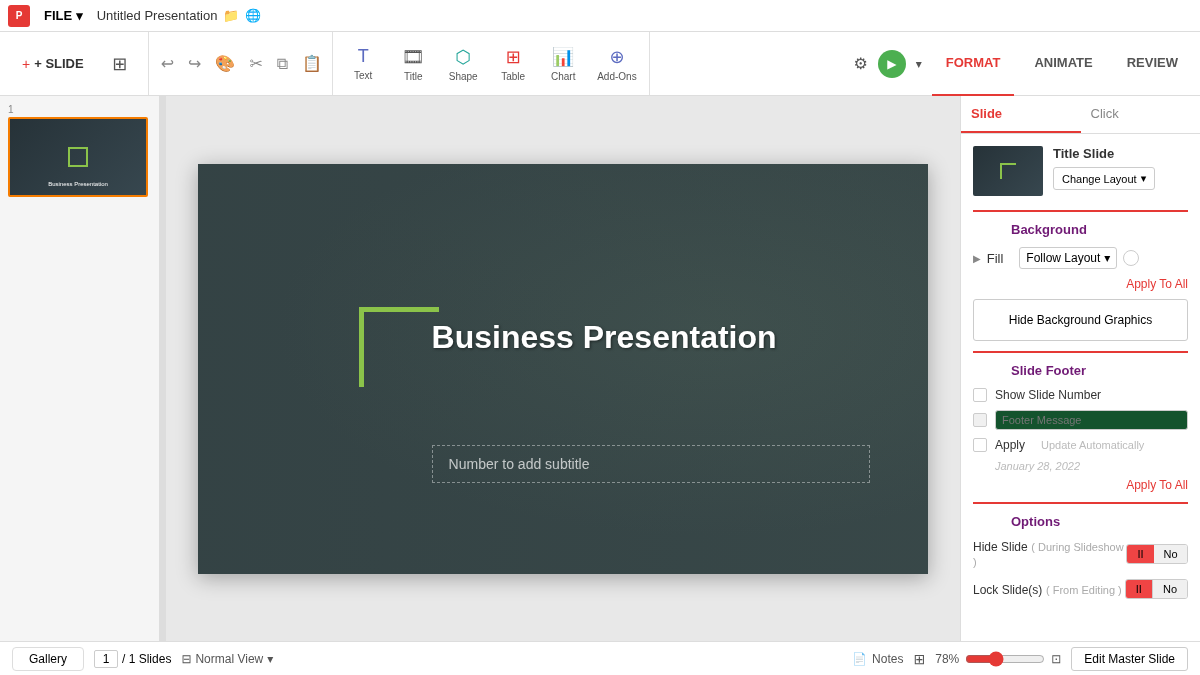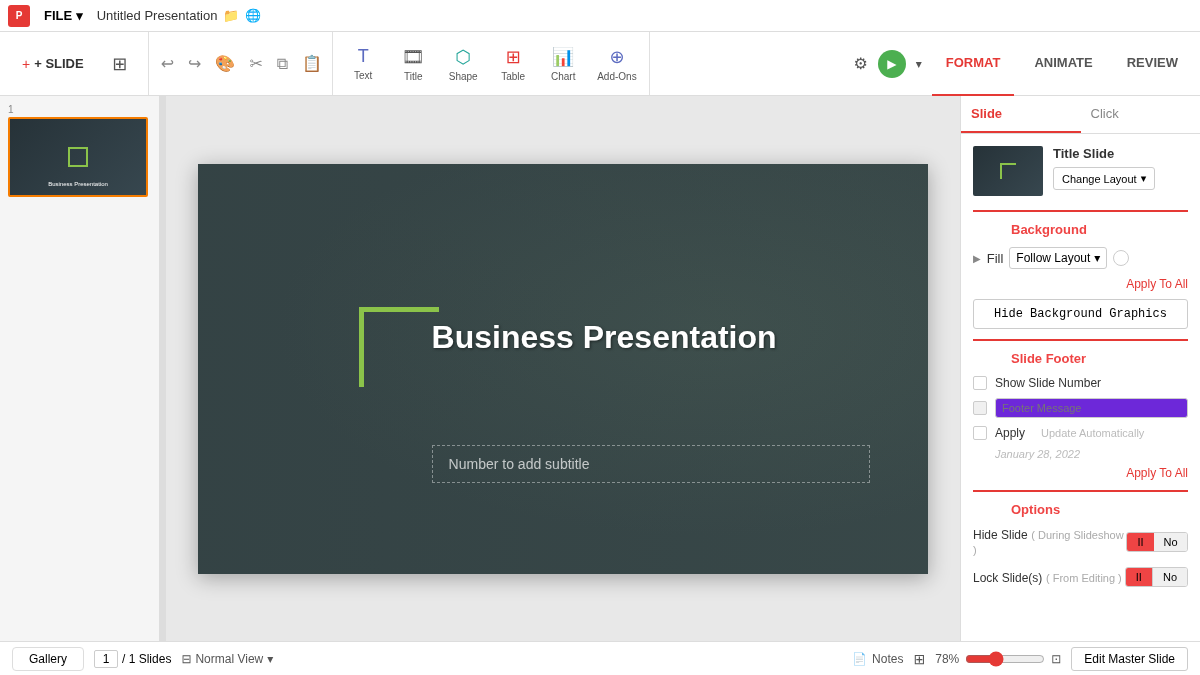--- a/index.html
+++ b/index.html
@@ -73,30 +73,30 @@
     
     #panel-slide-preview { display: flex; align-items: flex-start; gap: 10px; margin-bottom: 14px; }
     #panel-thumb { width: 70px; height: 50px; background: linear-gradient(135deg, #263238 0%, #37474f 100%); border-radius: 2px; display: flex; align-items: center; justify-content: center; position: relative; flex-shrink: 0; }
     #panel-thumb::after { content: ''; position: absolute; width: 14px; height: 14px; border: 2px solid #8bc34a; border-right: none; border-bottom: none; }
     .panel-slide-info { flex: 1; }
     .panel-slide-title { font-size: 13px; font-weight: 600; color: #333; margin-bottom: 6px; }
     .change-layout-btn { display: flex; align-items: flex-end; gap: 4px; padding: 4px 8px; border: 1px solid #ccc; border-radius: 3px; font-size: 11px; cursor: pointer; background: white; }
 
     
     .section-divider { border: none; border-top: 2px solid #e53935; margin: 10px 0; }
-    .section-title { font-size: 13px; font-weight: 600; color: #ef4444; margin-bottom: 10px; padding-left: 38px; }
+    .section-title { font-size: 13px; font-weight: 600; color: #701a75; margin-bottom: 10px; padding-left: 38px; }
 
     
     .fill-row { display: flex; align-items: center; gap: 6px; margin-bottom: 8px; }
     .fill-arrow { color: #888; font-size: 10px; cursor: pointer; }
     .fill-label { font-size: 13px; color: #333; }
-    .fill-select { display: flex; align-items: center; border: 1px solid #ccc; border-radius: 3px; padding: 3px 6px; font-size: 12px; cursor: pointer; gap: 4px; }
+    .fill-select { display: flex; align-items: center; border: 1px solid #ccc; border-radius: 3px; padding: 3px 6px; font-size: 12px; cursor: pointer; gap: 4px; margin-left: 10px; }
     .color-circle { width: 16px; height: 16px; border-radius: 50%; border: 1px solid #ccc; cursor: pointer; }
     .apply-to-all-right { text-align: right; font-size: 12px; color: #e53935; cursor: pointer; margin-bottom: 8px; }
-    .hide-bg-btn { width: 100%; padding: 7px; border: 1px solid #ccc; border-radius: 3px; background: white; font-size: 12px; cursor: pointer; text-align: center; font-family: Liberation Mono, monospace; }
+    .hide-bg-btn { width: 100%; padding: 13px; border: 1px solid #ccc; border-radius: 3px; background: white; font-size: 12px; cursor: pointer; text-align: center; }
 
     
     .footer-row { display: flex; align-items: center; gap: 8px; margin-bottom: 8px; }
     .footer-checkbox { width: 14px; height: 14px; border: 1px solid #ccc; border-radius: 2px; display: flex; align-items: center; justify-content: center; cursor: pointer; flex-shrink: 0; background: white; }
     .footer-label { font-size: 12px; color: #333; }
     .footer-input { border: 1px solid #ccc; border-radius: 3px; padding: 3px 6px; font-size: 11px; color: #aaa; flex: 1; cursor: pointer; }
     .footer-note { font-size: 11px; color: #bbb; margin-left: 22px; margin-bottom: 4px; font-style: italic; }
     .apply-all-red { text-align: right; font-size: 12px; color: #e53935; cursor: pointer; margin: 6px 0; }
 
     
@@ -274,21 +274,21 @@
       <hr class="section-divider">
       <div class="section-title">Slide Footer</div>
 
       <div class="footer-row">
         <div class="footer-checkbox"></div>
         <span class="footer-label">Show Slide Number</span>
       </div>
 
       <div class="footer-row">
         <div class="footer-checkbox" style="background:#f0f0f0;"></div>
-        <input class="footer-input" style="background: #6d28d9;" placeholder="Footer Message">
+        <input class="footer-input" style="background: #14532d;" placeholder="Footer Message">
       </div>
 
       <div class="footer-row">
         <div class="footer-checkbox"></div>
         <span class="footer-label">Apply</span>
         <span style="font-size:11px; color:#bbb; margin-left: 8px;">Update Automatically</span>
       </div>
       <div class="footer-note">January 28, 2022</div>
 
       <div class="apply-all-red">Apply To All</div>

